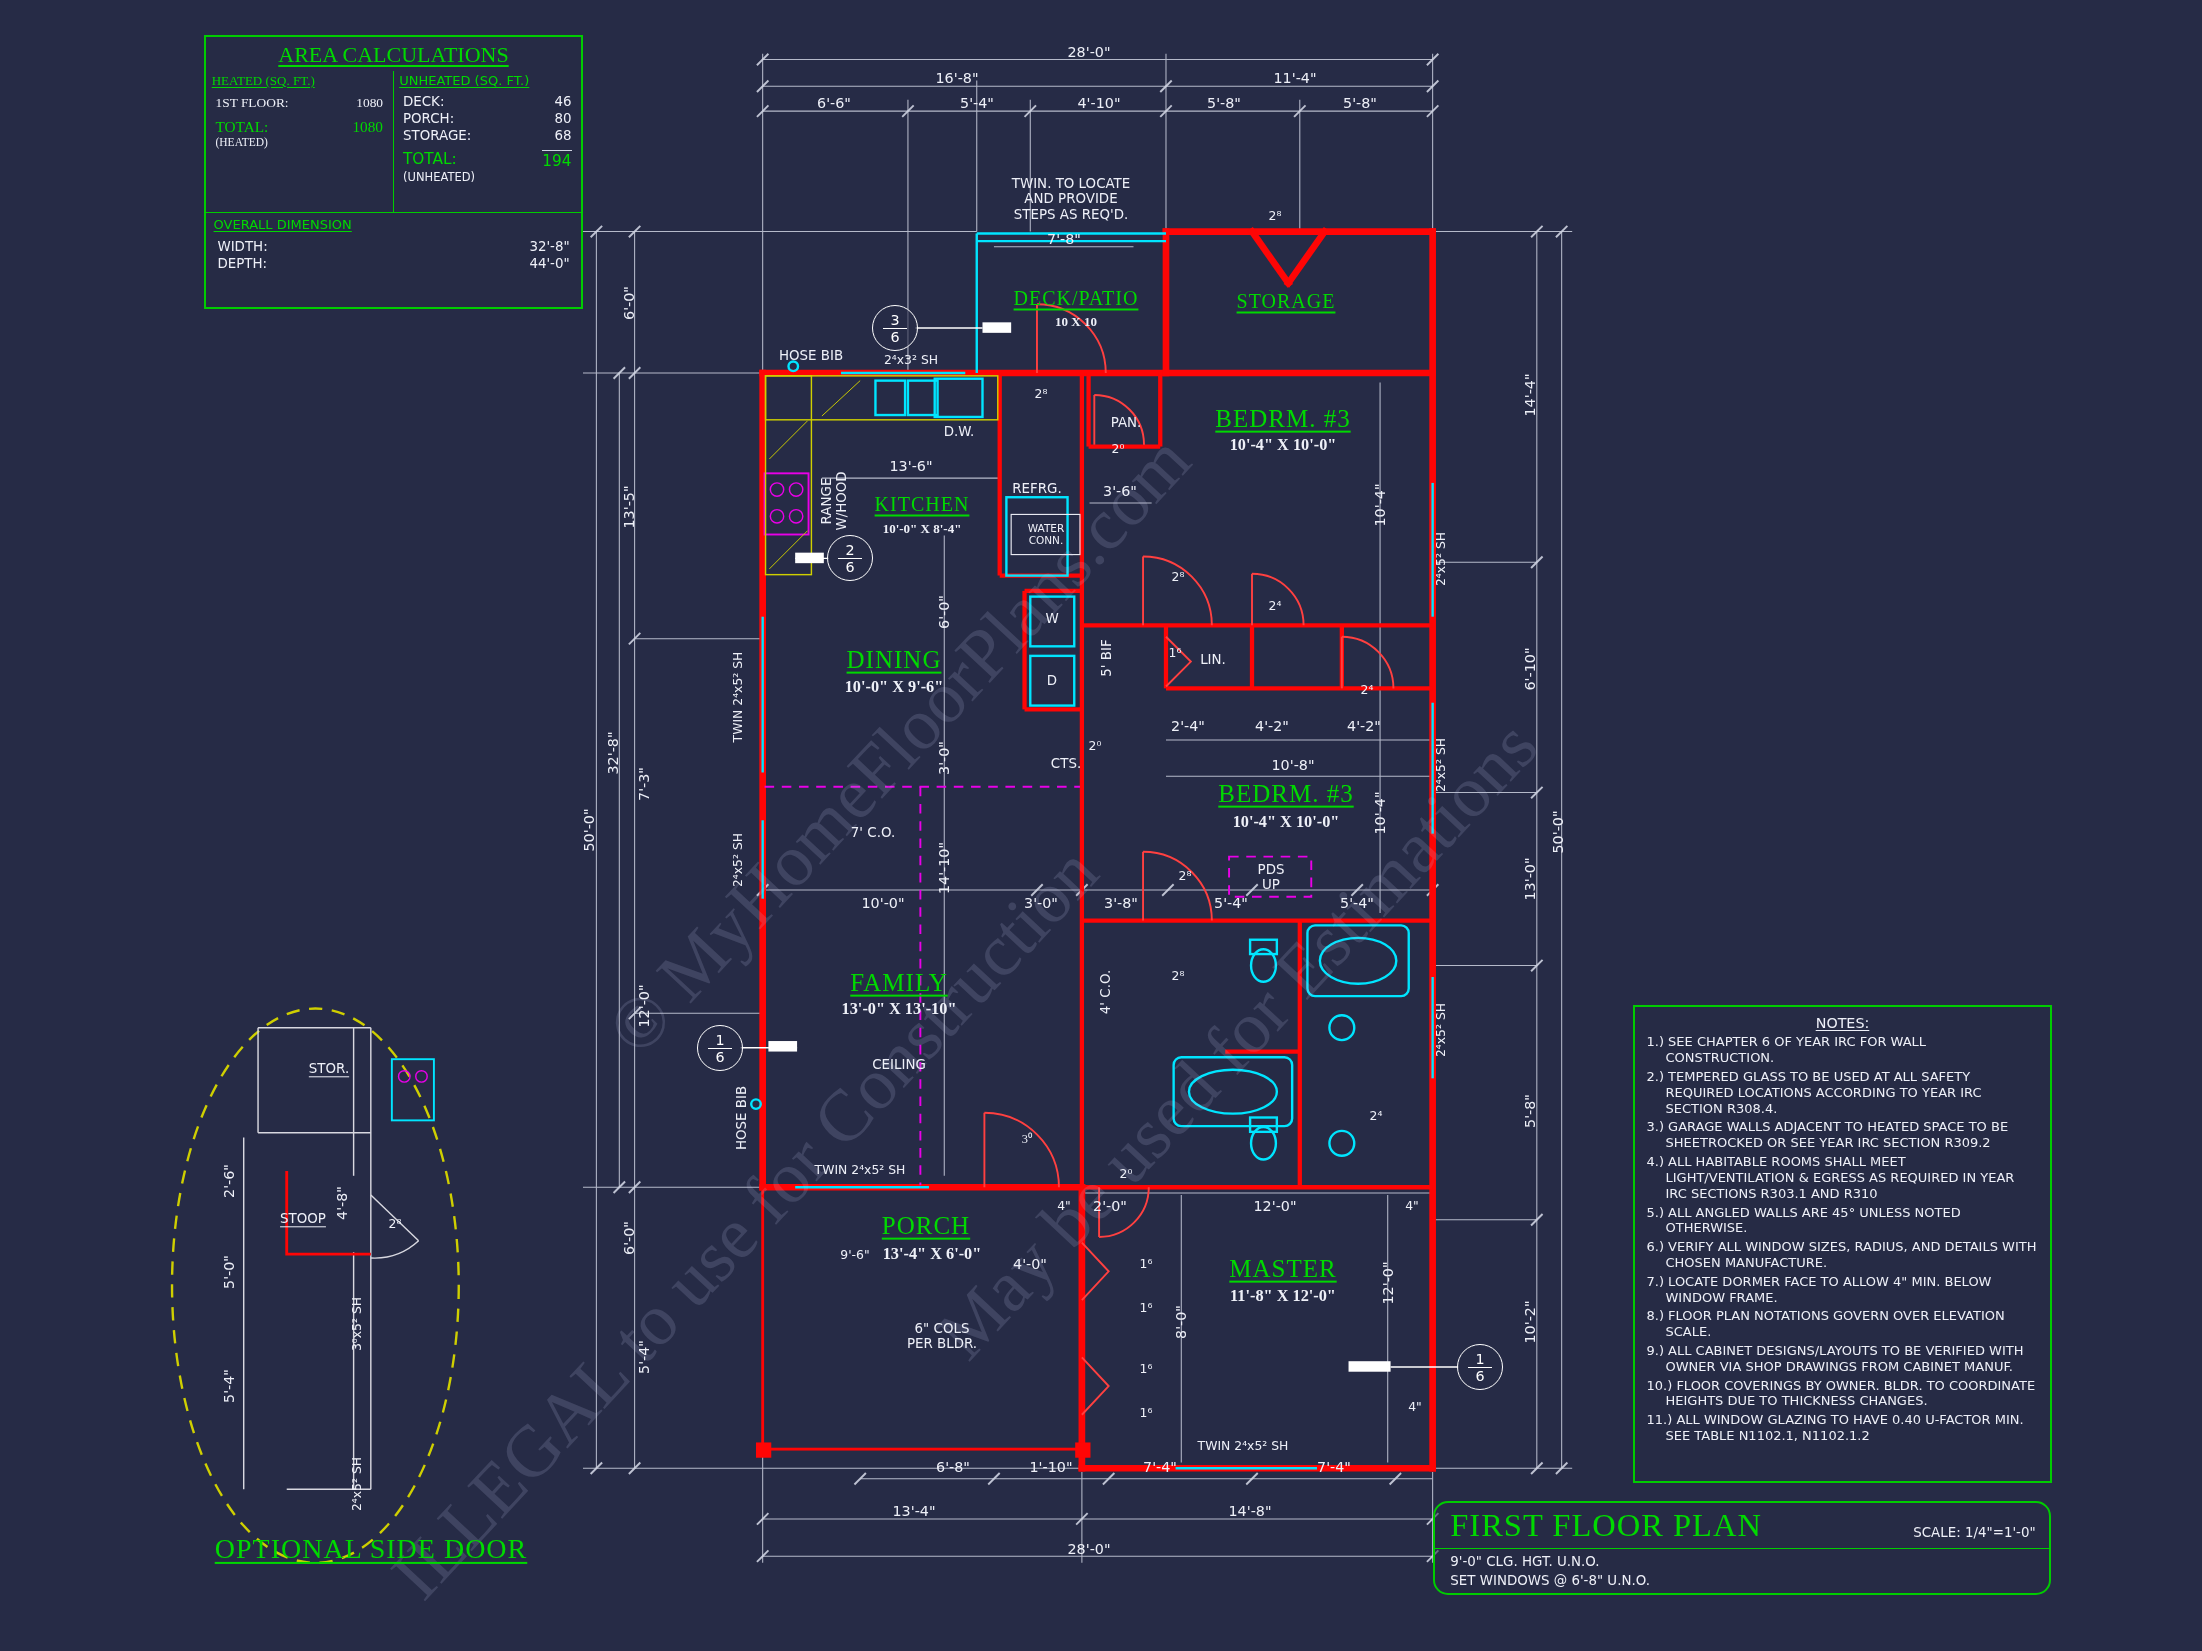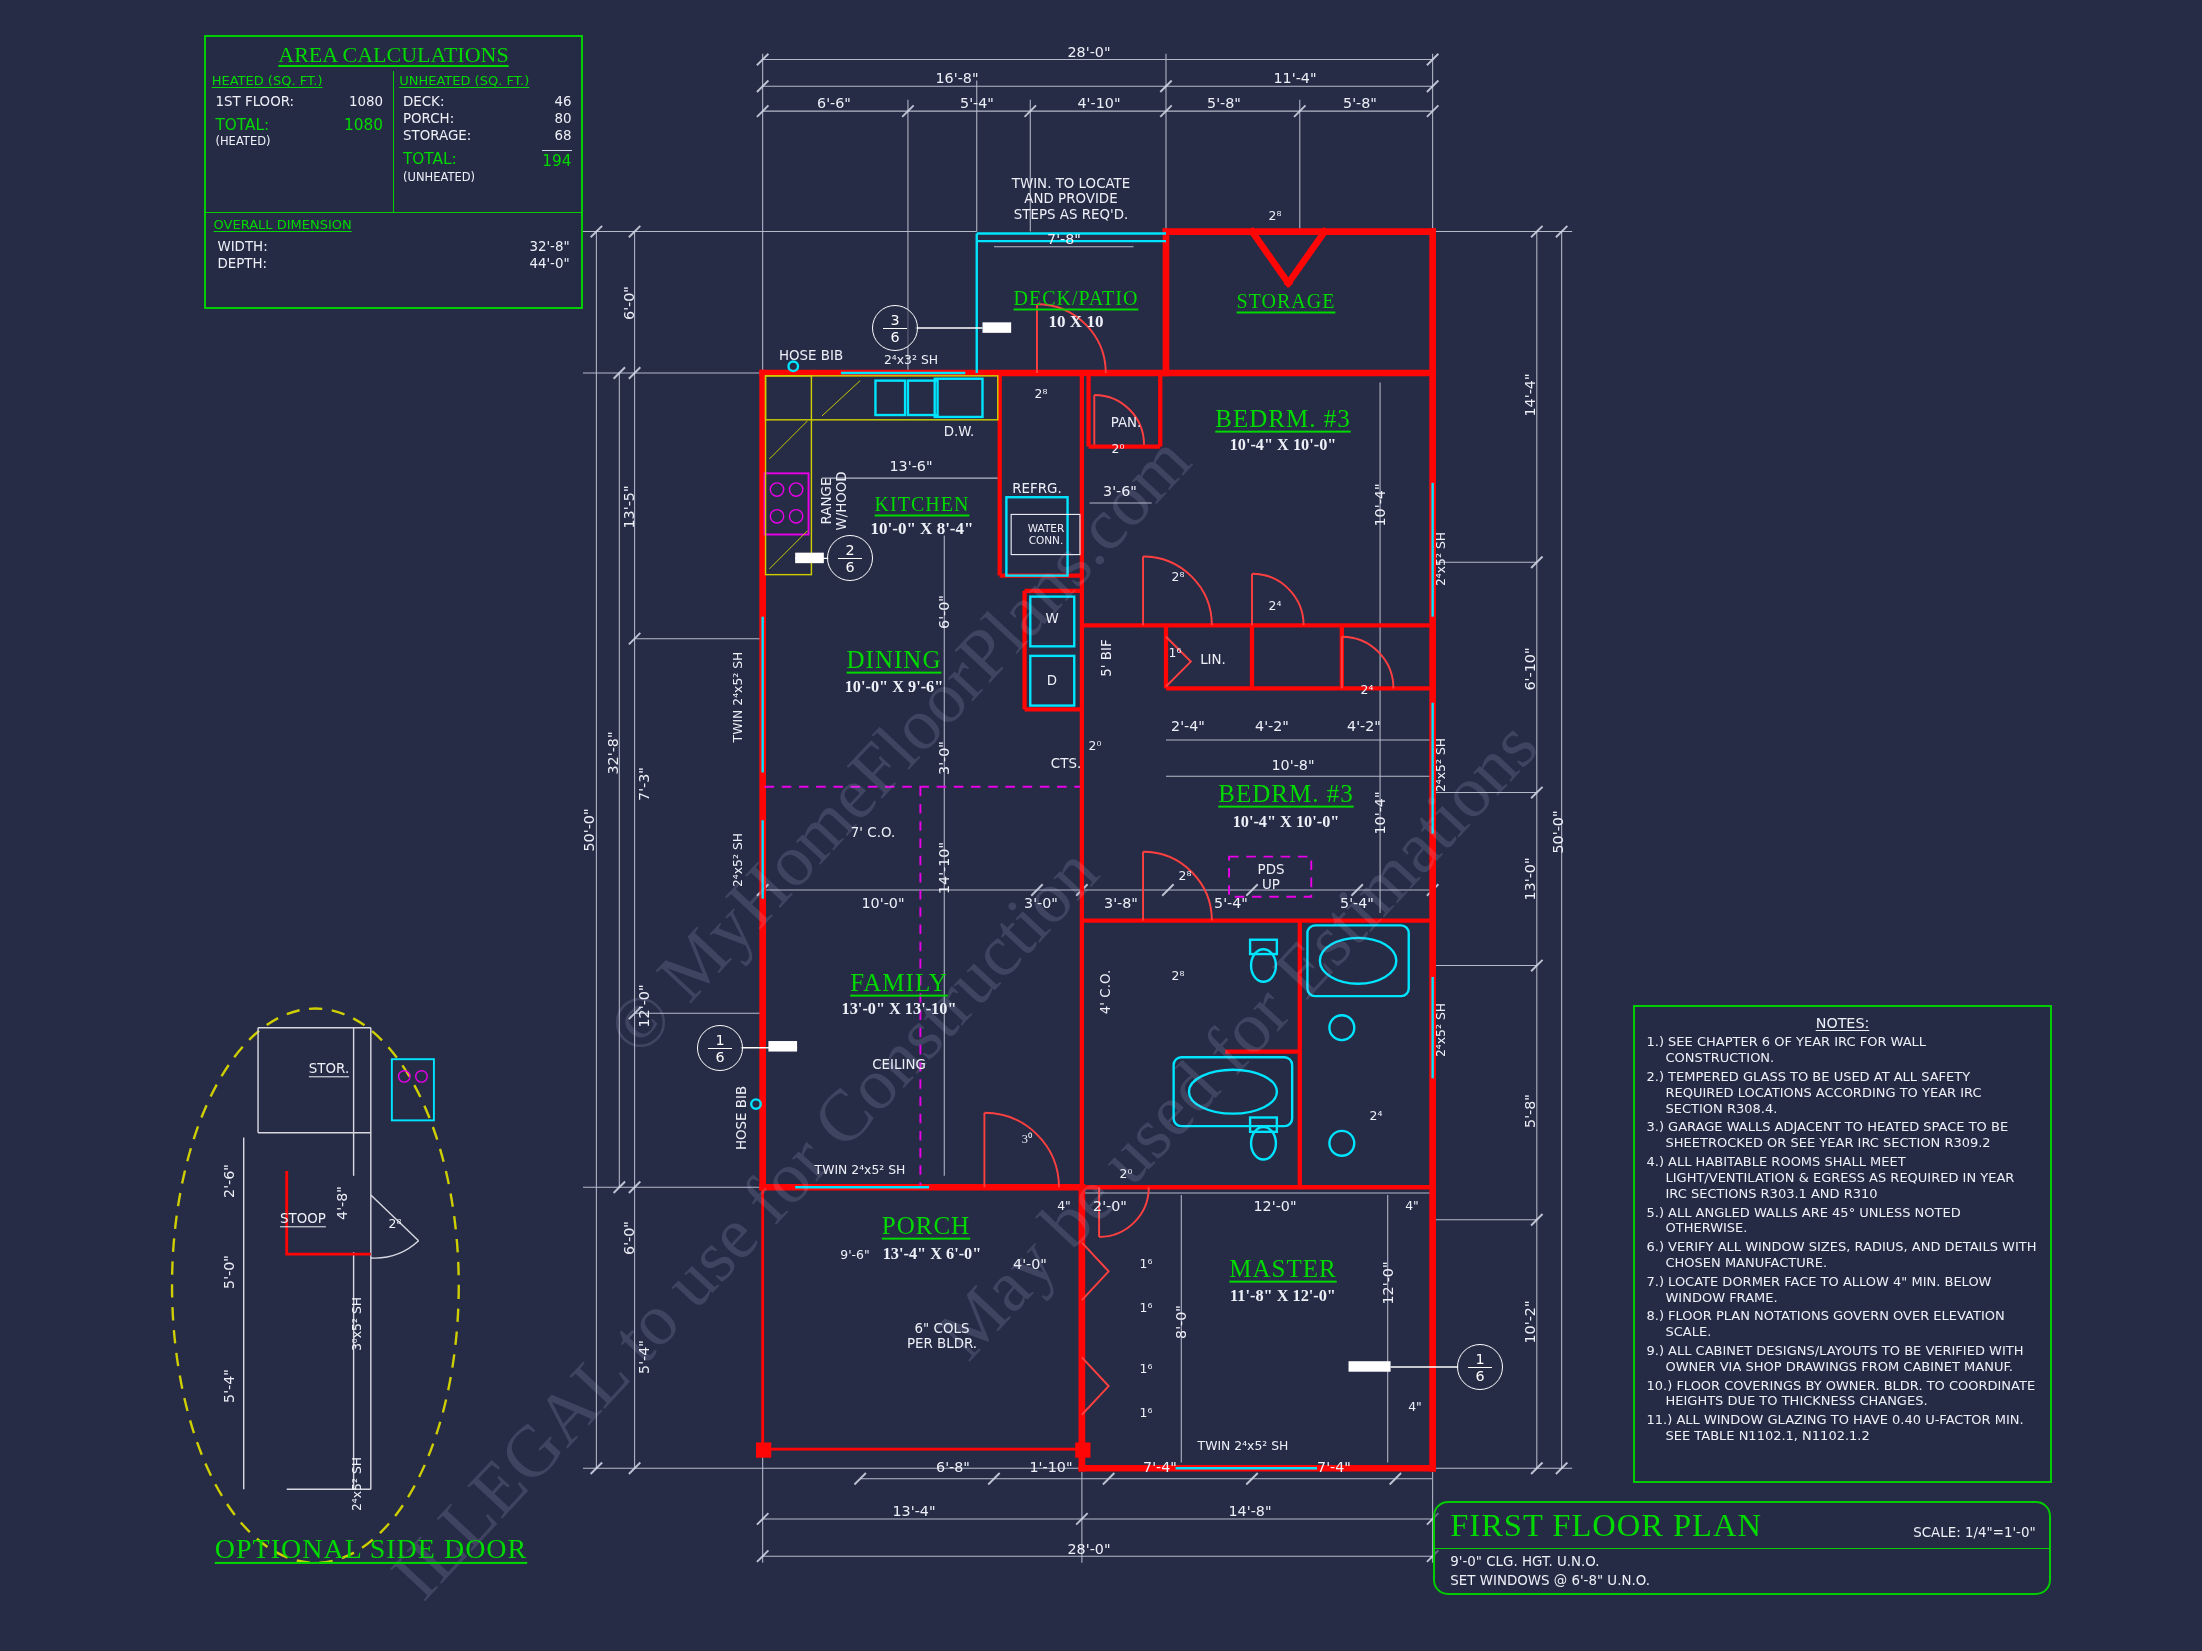--- a/index.html
+++ b/index.html
@@ -13,38 +13,38 @@
   .dimsm{font-size:12.4px;}
   .ann{font-size:13.4px;}
   .tiny{font-size:10.5px;}
   .pre{white-space:pre-line;text-align:center;}
   .ul{text-decoration:underline;text-underline-offset:2.9px;}
   .room{color:#00d900;font-family:"Liberation Serif",serif;font-size:25px;letter-spacing:1px;
         text-decoration:underline;text-underline-offset:3.8px;}
   .room.sm{font-size:20px;}
   .room.big{font-size:28px;}
   .roomdim{font-size:16.3px;font-weight:bold;font-family:"Liberation Serif",serif;}
-  .roomdim.sm{font-size:17px;}
+  .roomdim.sm{font-size:13px;}
   
   .wm{position:absolute;transform:translate(-50%,-50%) rotate(-47deg);
       font-family:"Liberation Serif",serif;font-size:73px;color:rgba(190,198,230,0.17);
       white-space:nowrap;pointer-events:none;}
   
   .marker{position:absolute;width:44px;height:44px;border:1.9px solid #fff;border-radius:50%;
           transform:translate(-50%,-50%);display:flex;flex-direction:column;align-items:center;
           justify-content:center;color:#fff;font-size:14.3px;background:rgba(38,43,70,.6);}
   .marker .a{border-bottom:1.4px solid #fff;padding:0 7.6px;}
   
   .panel{position:absolute;border:2.9px solid #00cc00;color:#eef0f8;background:rgba(38,43,70,.55);}
   .areacalc{left:204px;top:35px;width:375px;height:270px;font-size:14.3px;}
   .ac-title{color:#00d900;font-family:"Liberation Serif",serif;font-size:22px;text-align:center;
             text-decoration:underline;text-underline-offset:2.9px;margin:4.8px 0 2.9px;}
   .ac-cols{display:flex;height:141px;}
   .ac-col{padding:1.9px 5.7px;box-sizing:border-box;}
-  .ac-left{width:50%;border-right:1.9px solid #00cc00;}
+  .ac-left{width:50%;border-right:1.9px solid #00cc00;font-family:Liberation Serif, serif;}
   .ac-right{width:50%;}
   .ac-h{color:#00d900;font-size:13px;text-decoration:underline;text-underline-offset:1.9px;margin-bottom:5.7px;}
   .ac-row{display:flex;justify-content:space-between;padding:1px 3.8px;font-size:13.4px;}
   .ac-total{display:flex;justify-content:space-between;padding:5.7px 3.8px 0;color:#00d900;font-size:15.3px;}
   .ac-total .ov{border-top:1.4px solid #cfd3e2;padding-top:1px;}
   .ac-sub{font-size:11.5px;padding:0 3.8px;}
   .ac-overall{border-top:1.9px solid #00cc00;padding:4.8px 7.6px;}
   
   .notes{left:1633px;top:1005px;width:419px;height:478px;font-size:13px;padding:7.6px 11.5px;box-sizing:border-box;}
   .notes-title{text-align:center;text-decoration:underline;text-underline-offset:1.9px;font-size:14.3px;margin-bottom:3.8px;}

